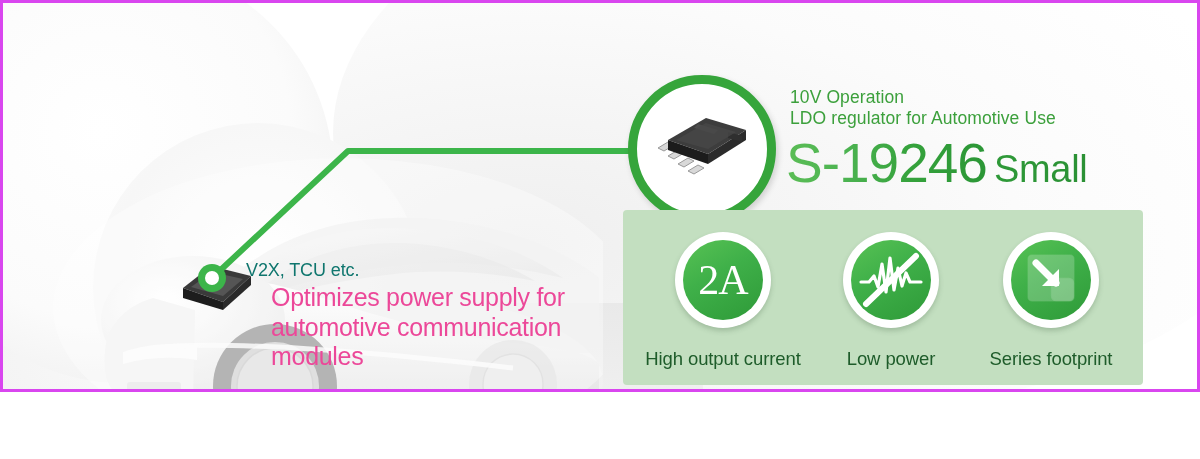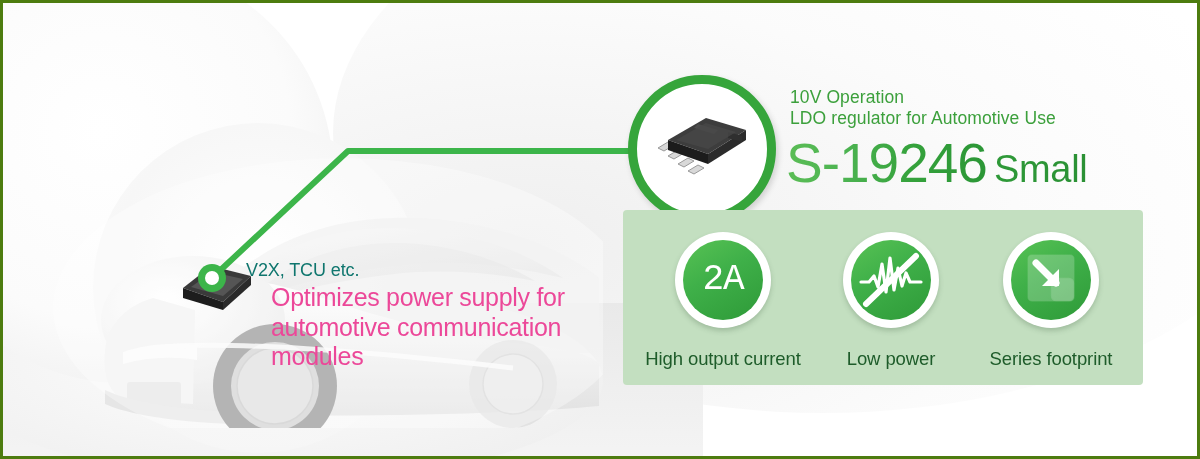--- a/index.html
+++ b/index.html
@@ -1,24 +1,24 @@
 <!DOCTYPE html>
 <html><head>
 <meta charset="utf-8">
 <style>
   html,body{margin:0;padding:0;background:#fff;}
   body{font-family:"Liberation Sans",sans-serif;}
 
   #banner{
     position:relative;
-    width:1200px;height:459px;
+    width:1200px;height:392px;
     overflow:hidden;
     background:#ffffff;
     box-sizing:border-box;
-    border:3px solid #4d7c0f;
+    border:3px solid #d946ef;
   }
 
   
   .bg-layer{position:absolute;inset:0;overflow:hidden;}
   .glow-a{
     position:absolute;left:-90px;top:-40px;width:420px;height:420px;
     border-radius:50%;
     background:radial-gradient(circle at 45% 40%, #ffffff 0%, #fbfbfb 55%, #f2f2f2 78%, rgba(244,244,244,0) 100%);
   }
   .glow-b{
@@ -104,22 +104,22 @@
   .feature .bubble .disc{
     position:absolute;left:8px;top:8px;width:80px;height:80px;
     border-radius:50%;
     background:linear-gradient(150deg,#58c254 0%,#3fb049 42%,#2e9a38 100%);
     overflow:hidden;
   }
   .feature .bubble .disc svg{display:block;}
   .amp{
     position:absolute;left:0;top:0;width:80px;height:80px;
     display:flex;align-items:center;justify-content:center;
-    color:#ffffff;font-size:36px;line-height:42px;letter-spacing:-1px;
-    font-family:Liberation Mono, monospace;
+    color:#ffffff;font-size:42px;line-height:42px;letter-spacing:-1px;
+    font-family:Liberation Serif, serif;
   }
   .feature .flabel{
     margin-top:20px;
     font-size:18.5px;color:#1e5c2a;white-space:nowrap;
     letter-spacing:-.1px;
   }
   #feat-0{left:2px;width:196px;}
   #feat-1{left:198px;width:140px;}
   #feat-2{left:338px;width:180px;}
 

